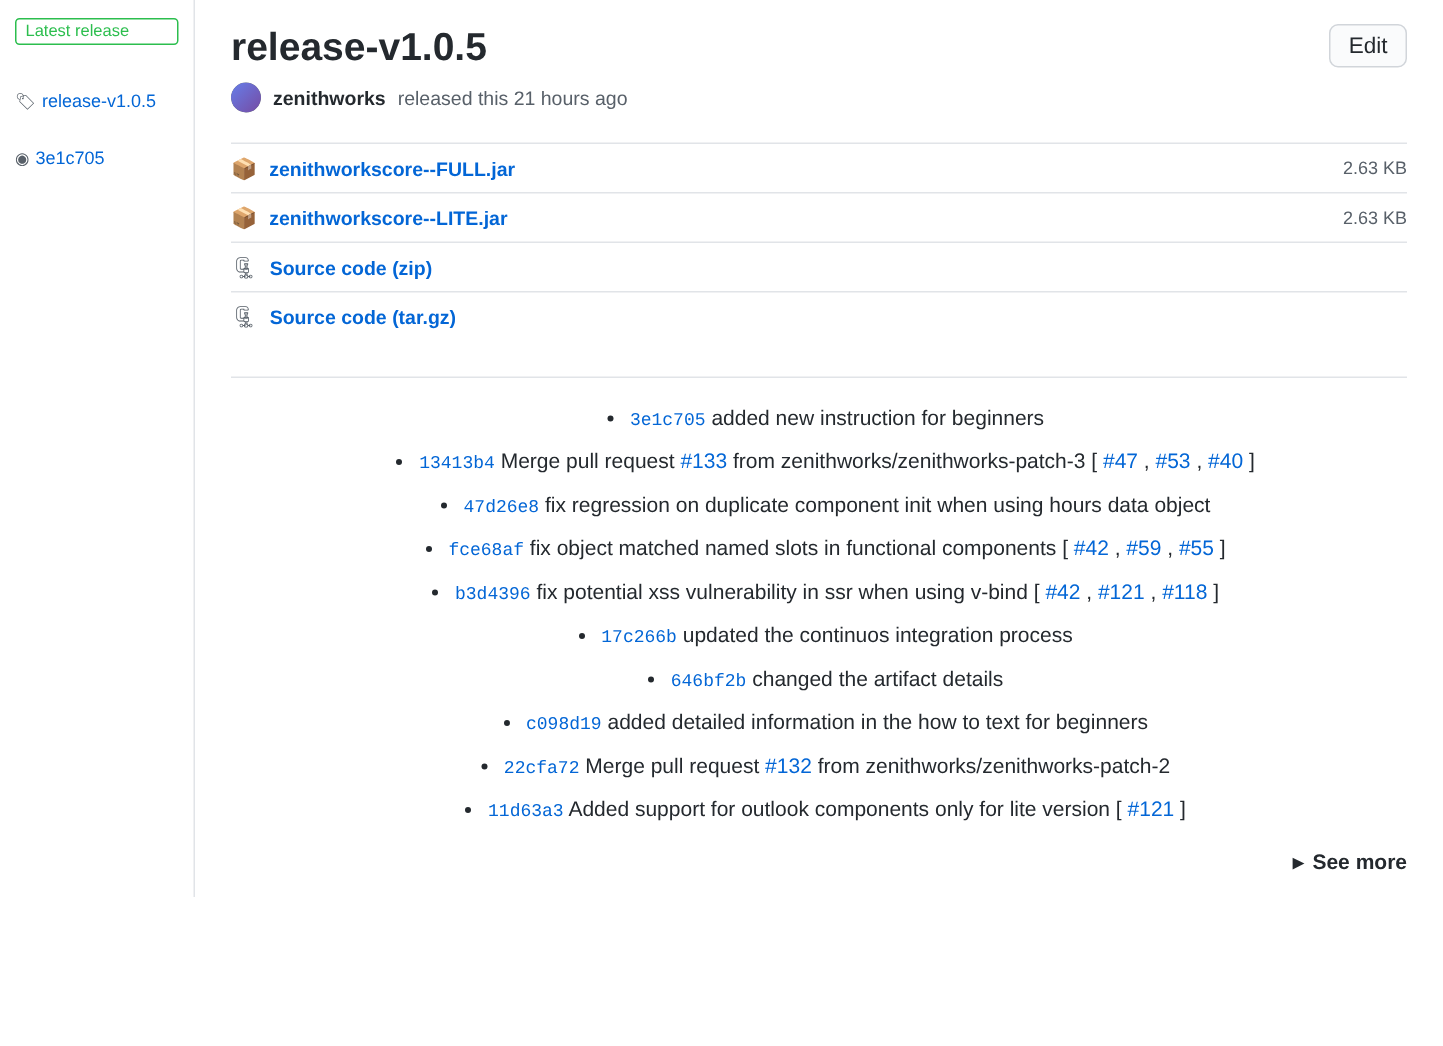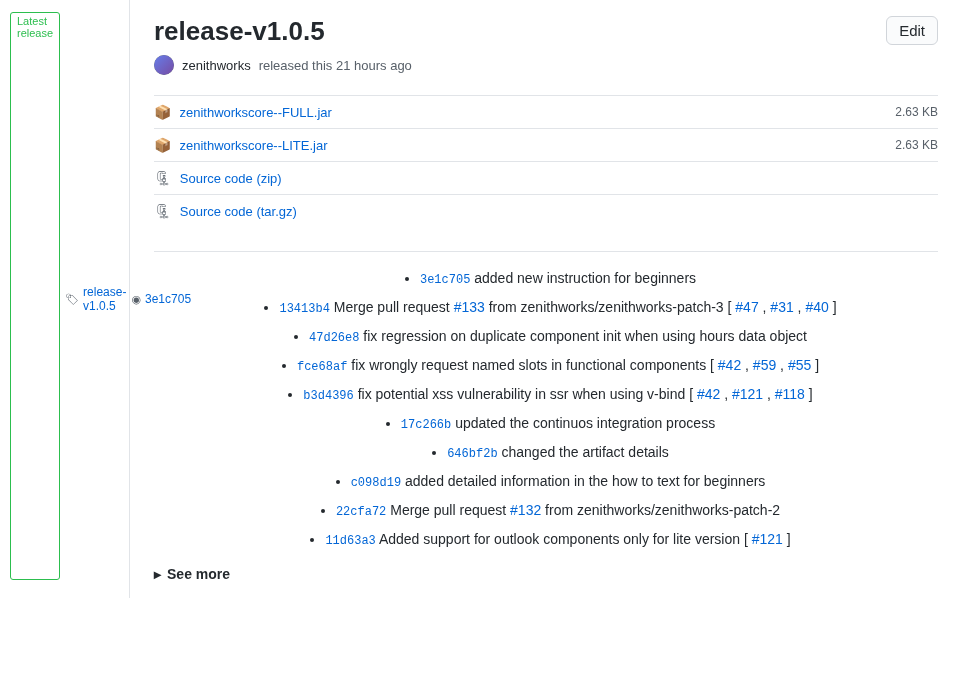--- a/index.html
+++ b/index.html
@@ -11,22 +11,22 @@
       display: flex;
     }
 
     
     .sidebar {
       width: 130px;
       min-width: 130px;
       padding: 12px 10px;
       border-right: 1px solid #e1e4e8;
       display: flex;
-      flex-direction: row;
-      gap: 5px;
+      flex-direction: column;
+      gap: 24px;
     }
 
     .latest-release-badge {
       display: inline-block;
       border: 1px solid #2cbe4e;
       color: #2cbe4e;
       font-size: 11px;
       padding: 2px 6px;
       border-radius: 3px;
       margin-bottom: 6px;
@@ -108,21 +108,21 @@
 
     .avatar-img {
       width: 20px;
       height: 20px;
       border-radius: 50%;
       background: linear-gradient(135deg, #667eea 0%, #764ba2 100%);
     }
 
     .author-link {
       color: #24292e;
-      font-weight: 400;
+      font-weight: 700;
       text-decoration: none;
     }
 
     
     .assets-section {
       margin-bottom: 24px;
     }
 
     .assets-header {
       display: flex;
@@ -163,20 +163,21 @@
 
     .asset-icon {
       color: #586069;
       font-size: 14px;
     }
 
     .asset-link {
       color: #0366d6;
       text-decoration: none;
       font-size: 13px;
+      font-weight: bold;
     }
 
     .asset-size {
       color: #586069;
       font-size: 12px;
       margin-left: 29px;
     }
 
     
     .changes-section {
@@ -223,20 +224,21 @@
 
     .see-more {
       display: flex;
       align-items: center;
       gap: 6px;
       font-size: 14px;
       font-weight: 600;
       margin-top: 16px;
       cursor: pointer;
       color: #24292e;
+      justify-content: flex-end;
     }
 
     .triangle-down::before { content: "▾"; }
     .triangle-right::before { content: "▸"; }
   </style>
 </head>
 <body>
 
 <div class="sidebar">
   <div class="latest-release-badge">Latest release</div>
@@ -310,34 +312,34 @@
         <span> added new instruction for beginners</span>
       </li>
 
       <li>
         <a class="commit-hash">13413b4</a>
         <span> Merge pull request </span>
         <a class="issue-link">#133</a>
         <span> from zenithworks/zenithworks-patch-3 [ </span>
         <a class="issue-link">#47</a>
         <span>, </span>
-        <a class="issue-link">#31</a>
+        <a class="issue-link">#53</a>
         <span>, </span>
         <a class="issue-link">#40</a>
         <span> ]</span>
       </li>
 
       <li>
         <a class="commit-hash">47d26e8</a>
         <span> fix regression on duplicate component init when using hours data object</span>
       </li>
 
       <li>
         <a class="commit-hash">fce68af</a>
-        <span> fix wrongly request named slots in functional components [ </span>
+        <span> fix object matched named slots in functional components [ </span>
         <a class="issue-link">#42</a>
         <span>, </span>
         <a class="issue-link">#59</a>
         <span>, </span>
         <a class="issue-link">#55</a>
         <span> ]</span>
       </li>
 
       <li>
         <a class="commit-hash">b3d4396</a>

